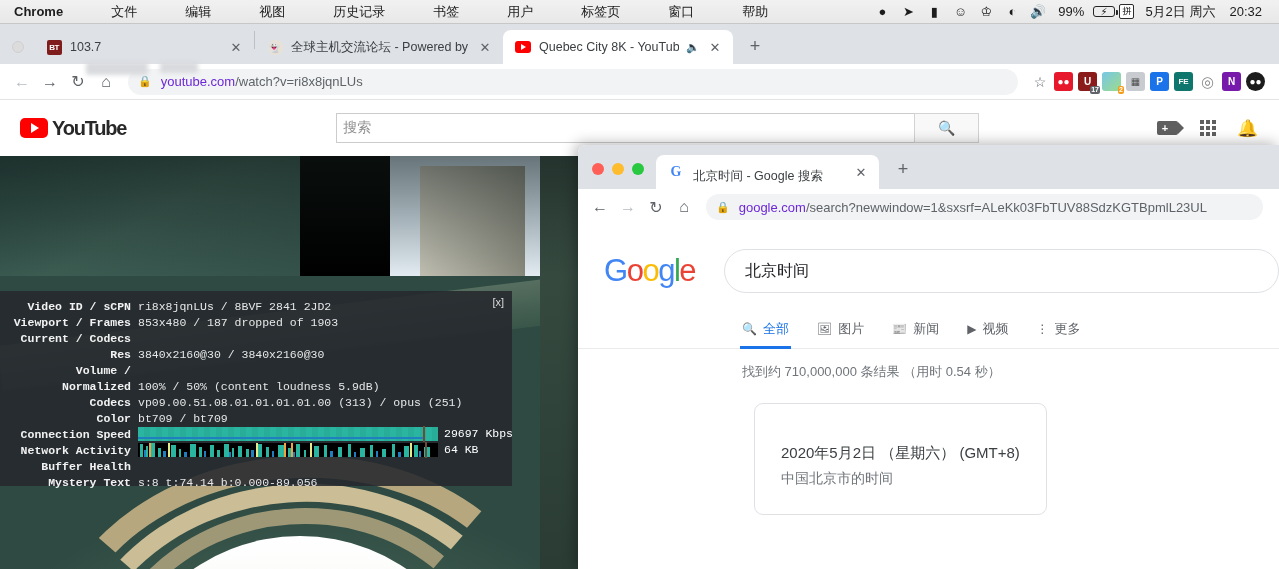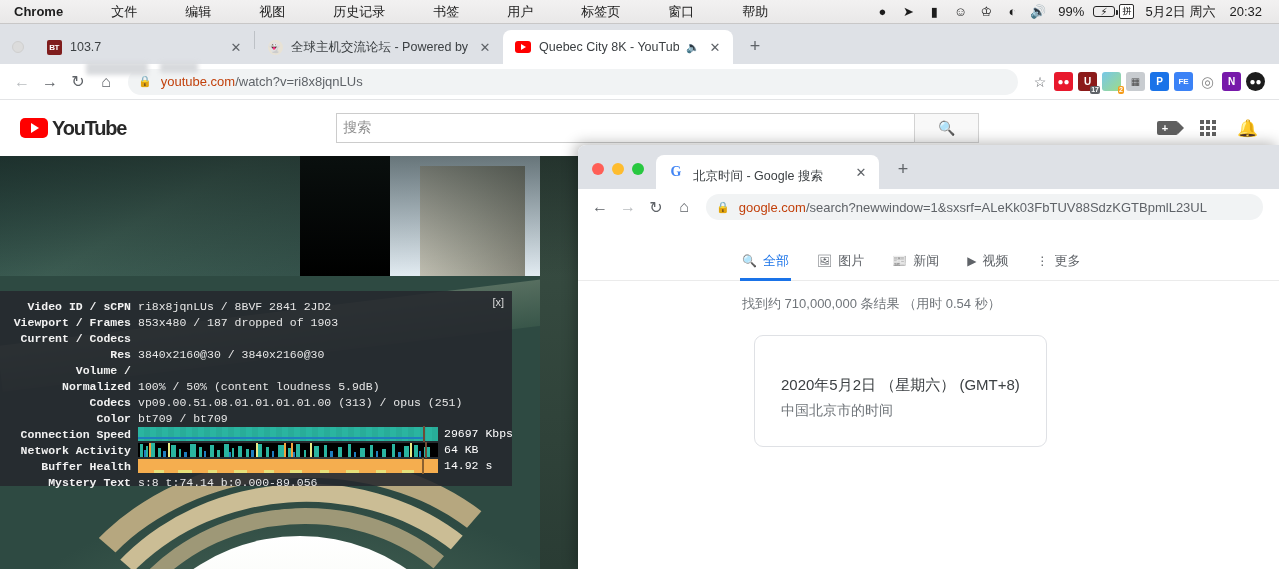--- a/index.html
+++ b/index.html
@@ -68,21 +68,21 @@
 
   .toolbar { height:36px; background:#fff; display:flex; align-items:center; padding:0 8px; border-bottom:1px solid #e3e4e6; }
   .tb-ico { width:28px; height:28px; display:flex; align-items:center; justify-content:center; color:#5f6368; font-size:16px; flex:0 0 28px; }
   .tb-ico.dim { color:#b9bcbf; }
   .omnibox {
     flex:1; height:26px; background:#f1f3f4; border-radius:13px; display:flex; align-items:center;
     padding:0 10px; margin:0 8px; font-size:13px; color:#202124; min-width:0;
   }
   .omnibox .lock { font-size:11px; margin-right:9px; color:#5f6368; }
   .omnibox .urltxt { white-space:nowrap; overflow:hidden; }
-  .omnibox .urltxt .dom { color:#c2410c; }
+  .omnibox .urltxt .dom { color:#6d28d9; }
   .omnibox .urltxt .rest { color:#5f6368; }
   .star { width:28px; text-align:center; color:#5f6368; font-size:14px; }
   .extrow { display:flex; align-items:center; gap:5px; padding-right:6px; }
   .ext { width:19px; height:19px; border-radius:3px; display:flex; align-items:center; justify-content:center; font-size:10px; color:#fff; font-weight:bold; position:relative; }
   .ext .badge { position:absolute; right:-3px; bottom:-3px; font-size:7px; background:#5f6368; color:#fff; border-radius:2px; padding:0 1px; line-height:8px; }
   .ext .badge.or { background:#f59c1a; }
 
   
   .ytpage { position:relative; background:#fff; height:469px; overflow:hidden; }
   .ythead { height:56px; display:flex; align-items:center; padding:0 16px; background:#fff; }
@@ -260,21 +260,21 @@
       </div>
       <div class="star">☆</div>
       <div class="extrow">
         <div class="ext" style="background:#e8182c">●●</div>
         <div class="ext" style="background:#8b1a1a">U<span class="badge">17</span></div>
         <div class="ext" style="background:linear-gradient(135deg,#76c7e8,#9ddb8a)">
             <span class="badge or">2</span>
           </div>
         <div class="ext" style="background:#c8ccd0;color:#4a4a4a">▦</div>
         <div class="ext" style="background:#1a73e8">P</div>
-        <div class="ext" style="background:#3b82f6;font-size:8px">FE</div>
+        <div class="ext" style="background:#0f766e;font-size:8px">FE</div>
         <div class="ext" style="background:#fff;color:#888;font-size:15px">◎</div>
         <div class="ext" style="background:#7719aa">N</div>
         <div class="ext" style="background:#1c1c1c;border-radius:50%">●●</div>
       </div>
     </div>
 
     <div class="ytpage">
       <div class="ythead">
         <div class="ytlogo">
           <span class="play"></span>
@@ -436,42 +436,20 @@
                     </g>
                   </svg>
                 </div>
                 <div class="tick" style="left:287px;background:#6f4a35"></div>
                 <div class="bar-val">64 KB</div>
               </div>
             </div>
           </div>
           <div class="nrow">
             <div class="nkey">Buffer Health</div>
-            <div class="nval">
-              <div class="bar-wrap">
-                <div class="bar-bg buf-bar">
-                  <svg width="300" height="14" viewBox="0 0 300 14">
-                    <g fill="#e6e07a">
-                      <rect x="16" y="11" width="10" height="3"></rect>
-                        <rect x="40" y="11" width="14" height="3"></rect>
-                      <rect x="70" y="11" width="9" height="3"></rect>
-                        <rect x="96" y="11" width="13" height="3"></rect>
-                      <rect x="126" y="11" width="10" height="3"></rect>
-                        <rect x="152" y="11" width="12" height="3"></rect>
-                      <rect x="182" y="11" width="9" height="3"></rect>
-                        <rect x="208" y="11" width="13" height="3"></rect>
-                      <rect x="238" y="11" width="10" height="3"></rect>
-                        <rect x="264" y="11" width="12" height="3"></rect>
-                    </g>
-                  </svg>
-                </div>
-                <div class="tick" style="left:284px;background:#8a6030"></div>
-                <div class="bar-val">14.92 s</div>
-              </div>
-            </div>
           </div>
 
           <div class="nrow">
             <div class="nkey">Mystery Text</div>
             <div class="nval">s:8 t:74.14 b:0.000-89.056</div>
           </div>
         </div>
       </div>
     </div>
   </div>
@@ -498,20 +476,24 @@
       <div class="tb-ico dim">→</div>
       <div class="tb-ico">↻</div>
       <div class="tb-ico">⌂</div>
       <div class="omnibox">
         <span class="lock">🔒</span>
         <span class="urltxt"><span class="dom">google.com</span><span class="rest">/search?newwindow=1&amp;sxsrf=ALeKk03FbTUV88SdzKGTBpmlL23UL</span></span>
       </div>
     </div>
 
     <div class="gpage">
+      <div class="gheadrow">
+        <div class="glogo"><span class="b1">G</span><span class="r1">o</span><span class="y1">o</span><span class="b2">g</span><span class="g1">l</span><span class="r2">e</span></div>
+        <div class="gsearchbox">北京时间</div>
+      </div>
 
       <div class="gnav">
         <div class="it sel">
           <span style="font-size:12px;">🔍</span>
           <span>全部</span>
         </div>
         <div class="it">
           <span style="font-size:12px;">🖼</span>
           <span>图片</span>
         </div>

